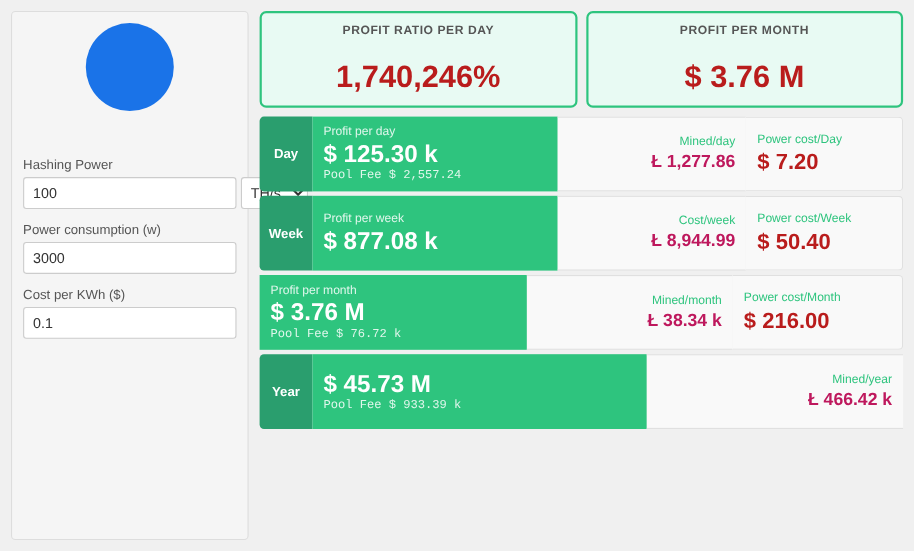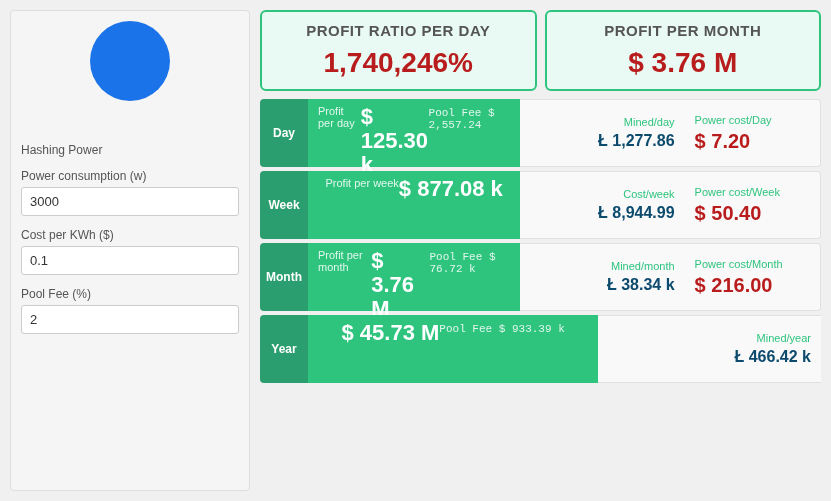--- a/index.html
+++ b/index.html
@@ -14,21 +14,21 @@
     .container {
       width: 831px;
       min-height: 501px;
       background: #f0f0f0;
       display: flex;
       padding: 10px;
       gap: 10px;
     }
     
     .left-panel {
-      width: 240px;
+      width: 216px;
       background: #f5f5f5;
       border: 1px solid #ddd;
       border-radius: 4px;
       display: flex;
       flex-direction: column;
       align-items: center;
       padding: 10px;
     }
     .logo-circle {
       width: 80px;
@@ -100,26 +100,26 @@
       border: 2px solid #2ec47e;
       border-radius: 6px;
       background: white;
       padding: 10px 14px;
       text-align: center;
     }
     .stat-box.highlighted {
       background: #e8faf3;
     }
     .stat-label {
-      font-size: 15px;
+      font-size: 11px;
       color: #555;
       font-weight: bold;
       letter-spacing: 0.5px;
       text-transform: uppercase;
-      margin-bottom: 8px;
+      margin-bottom: 20px;
     }
     .stat-value {
       font-size: 28px;
       font-weight: bold;
       color: #b91c1c;
     }
     
     .data-rows {
       display: flex;
       flex-direction: column;
@@ -139,21 +139,21 @@
       display: flex;
       align-items: center;
       justify-content: center;
       border-radius: 4px 0 0 4px;
     }
     .row-profit {
       flex: 2;
       background: #2ec47e;
       padding: 6px 10px;
       display: flex;
-      flex-direction: row;
+      flex-direction: column;
       justify-content: center;
     }
     .profit-label {
       font-size: 11px;
       color: rgba(255,255,255,0.85);
       margin-bottom: 2px;
     }
     .profit-value {
       font-size: 22px;
       font-weight: bold;
@@ -179,21 +179,21 @@
     }
     .mined-label {
       font-size: 11px;
       color: #2ec47e;
       margin-bottom: 4px;
       margin-left: 48px;
     }
     .mined-value {
       font-size: 16px;
       font-weight: bold;
-      color: #0c4a6e;
+      color: #be185d;
     }
     .row-power {
       flex: 1.2;
       background: #f9f9f9;
       border: 1px solid #e0e0e0;
       border-left: none;
       padding: 6px 10px;
       display: flex;
       flex-direction: column;
       justify-content: center;
@@ -220,37 +220,35 @@
       <span class="logo-letter"></span>
     </div>
     <div class="calc-for">
       <span></span><br>
       <span></span>
     </div>
 
     <div id="fields-container" style="width:100%;">
         <div class="field-group">
           <span class="field-label">Hashing Power</span>
+          <div class="field-row">
+            <input type="text" class="field-input" value="100" style="">
+            <select class="field-select"><option>TH/s</option><option>GH/s</option><option>MH/s</option></select>
+          </div>
         </div>
         <div class="field-group">
           <span class="field-label">Power consumption (w)</span>
           <div class="field-row">
             <input type="text" class="field-input" value="3000" style="">
           </div>
         </div>
         <div class="field-group">
           <span class="field-label">Cost per KWh ($)</span>
           <div class="field-row">
             <input type="text" class="field-input" value="0.1" style="">
-          </div>
-        </div>
-        <div class="field-group">
-          <span class="field-label">Pool Fee (%)</span>
-          <div class="field-row">
-            <input type="text" class="field-input" value="2" style="">
           </div>
         </div>
       </div>
   </div>
 
   <div class="right-panel">
 
     <div class="top-stats" id="top-stats-container">
         <div class="stat-box highlighted">
           <div class="stat-label">PROFIT RATIO PER DAY</div>
@@ -288,21 +286,20 @@
           <div class="row-mined">
             <div class="mined-label">Cost/week</div>
             <div class="mined-value">Ł 8,944.99</div>
           </div>
           <div class="row-power">
             <div class="power-label">Power cost/Week</div>
             <div class="power-value">$ 50.40</div>
           </div>
         </div>
         <div class="data-row">
-          <div class="row-label">Month</div>
           <div class="row-profit">
             <div class="profit-label">Profit per month</div>
             <div class="profit-value">$ 3.76 M</div>
             <div class="profit-fee">Pool Fee $ 76.72 k</div>
           </div>
           <div class="row-mined">
             <div class="mined-label">Mined/month</div>
             <div class="mined-value">Ł 38.34 k</div>
           </div>
           <div class="row-power">

